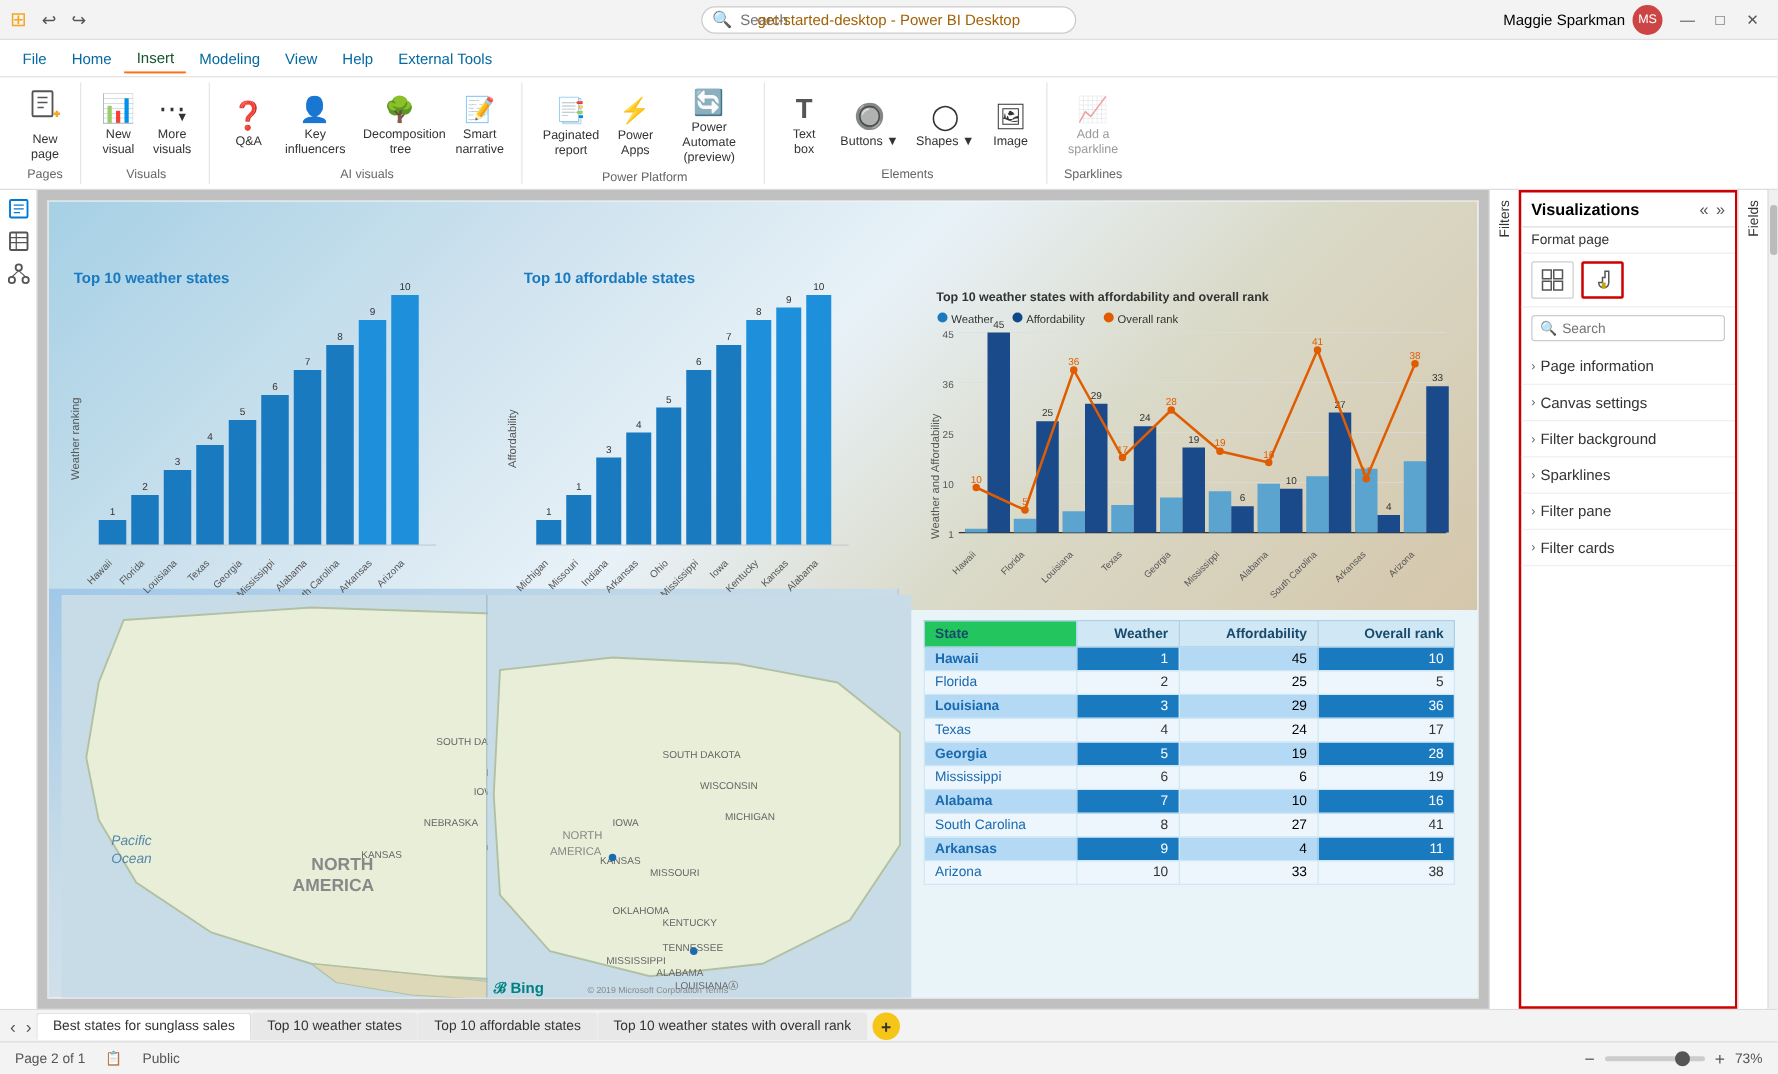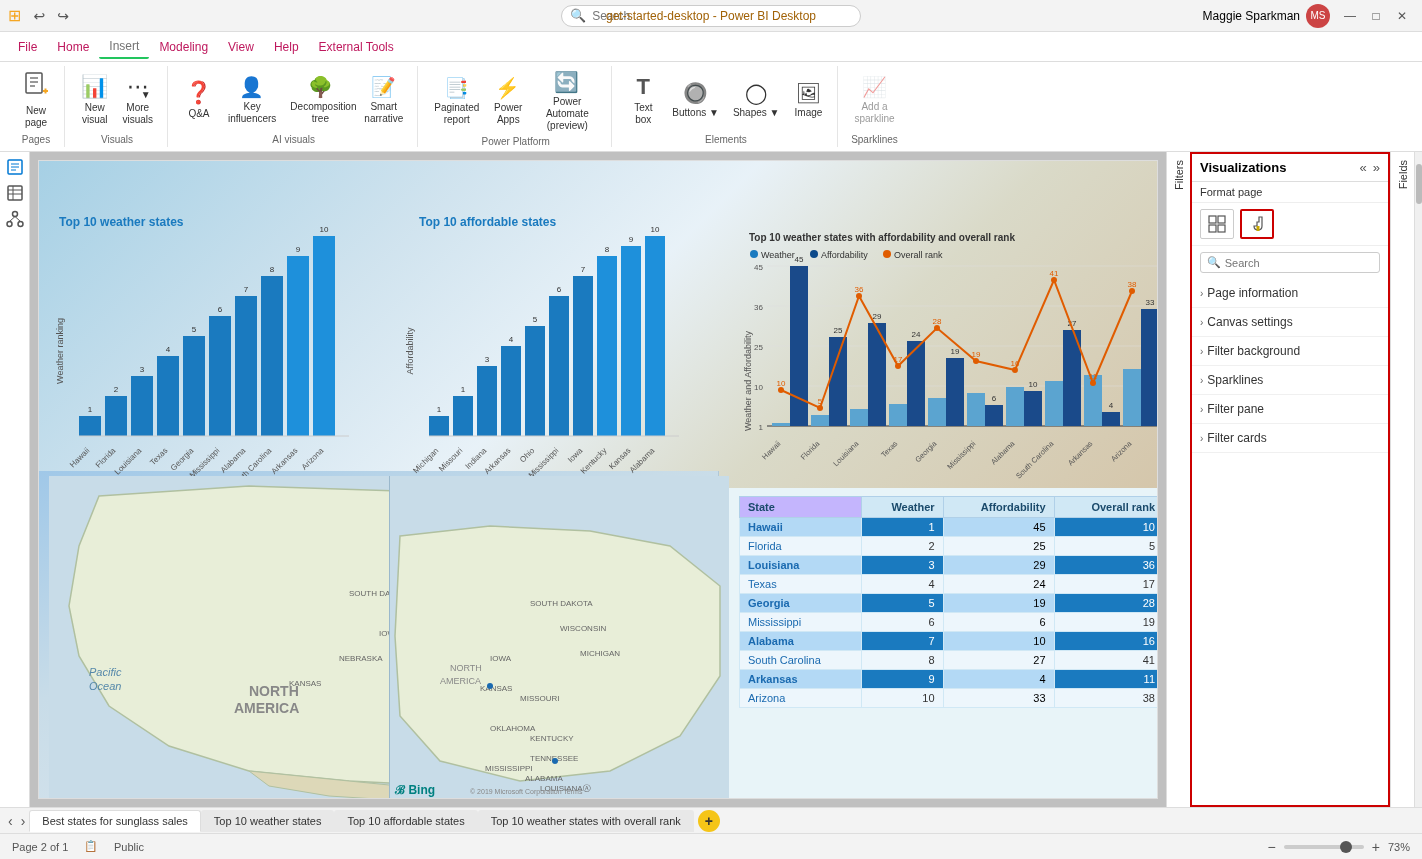--- a/index.html
+++ b/index.html
@@ -43,26 +43,26 @@
       height: 30px;
       display: flex;
       align-items: center;
       padding: 0 8px;
       border-bottom: 1px solid #ddd;
     }
     .menu-item {
       padding: 4px 10px;
       cursor: pointer;
       font-size: 12px;
-      color: #be185d;
+      color: #0369a1;
       border-radius: 2px;
     }
     .menu-item.active {
-      color: #737373;
-      border-bottom: 2px solid #22c55e;
+      color: #14532d;
+      border-bottom: 2px solid #f97316;
       font-weight: 500;
     }
 
     
     .ribbon {
       background: white;
       border-bottom: 1px solid #ddd;
       height: 90px;
       display: flex;
       align-items: stretch;
@@ -618,21 +618,21 @@
             <text x="287" y="178" text-anchor="end" font-size="7.5" fill="#555" transform="rotate(-45,287,178)">South Carolina</text>
             <text x="326" y="178" text-anchor="end" font-size="7.5" fill="#555" transform="rotate(-45,326,178)">Arkansas</text>
             <text x="365" y="178" text-anchor="end" font-size="7.5" fill="#555" transform="rotate(-45,365,178)">Arizona</text>
           </g>
         </svg>
 
         <div style="position:absolute; top:335px; left:700px; z-index:2; width:425px;">
           <table style="border-collapse:collapse; width:100%; font-size:11px;">
             <thead>
               <tr>
-                <th style="background:#c4b5fd; padding:4px 8px; text-align:left; font-weight:600; color:#1a4a6b; border:1px solid #b0d0e8;margin-left:32px;">State</th>
+                <th style="background:#22c55e; padding:4px 8px; text-align:left; font-weight:600; color:#1a4a6b; border:1px solid #b0d0e8;margin-left:32px;">State</th>
                 <th style="background:#d0e8f5; padding:4px 8px; text-align:right; font-weight:600; color:#1a4a6b; border:1px solid #b0d0e8;">Weather</th>
                 <th style="background:#d0e8f5; padding:4px 8px; text-align:right; font-weight:600; color:#1a4a6b; border:1px solid #b0d0e8;">Affordability</th>
                 <th style="background:#d0e8f5; padding:4px 8px; text-align:right; font-weight:600; color:#1a4a6b; border:1px solid #b0d0e8;">Overall rank</th>
               </tr>
             </thead>
             <tbody id="data-table-body">
             <tr style="background: rgb(179, 217, 245);">
     <td style="padding:3px 8px; border:1px solid #d0e8f5; color:#1a6ab0; font-weight:600;">Hawaii</td>
     <td style="padding:3px 8px; border:1px solid #d0e8f5; text-align:right; background:#1a7abf; color:white;">1</td>
     <td style="padding:3px 8px; border:1px solid #d0e8f5; text-align:right;">45</td>
@@ -768,21 +768,21 @@
         </div>
 
       </div>
     </div>
   </div>
 
   <div style="width:24px; background:white; border-left:1px solid #ddd; display:flex; flex-direction:column; align-items:center; padding:4px 0; cursor:pointer;">
     <span style="writing-mode:vertical-lr; transform:rotate(180deg); font-size:11px; color:#333; padding:4px; font-weight:500;">Filters</span>
   </div>
 
-  <div style="width:200px; background:white; border-left:1px solid #ddd; display:flex; flex-direction:column; border:2px solid #cc0000;">
+  <div style="width:175px; background:white; border-left:1px solid #ddd; display:flex; flex-direction:column; border:2px solid #cc0000;">
     <div style="display:flex; align-items:center; justify-content:space-between; padding:6px 8px; border-bottom:1px solid #ddd;">
       <span style="font-size:13px; font-weight:600;">Visualizations</span>
       <div style="display:flex; gap:6px;">
         <span style="cursor:pointer; font-size:13px; color:#555;">«</span>
         <span style="cursor:pointer; font-size:13px; color:#555;">»</span>
       </div>
     </div>
 
     <div style="padding:4px 8px; font-size:11px; color:#333; font-weight:500; border-bottom:1px solid #eee;">Format page</div>
 

